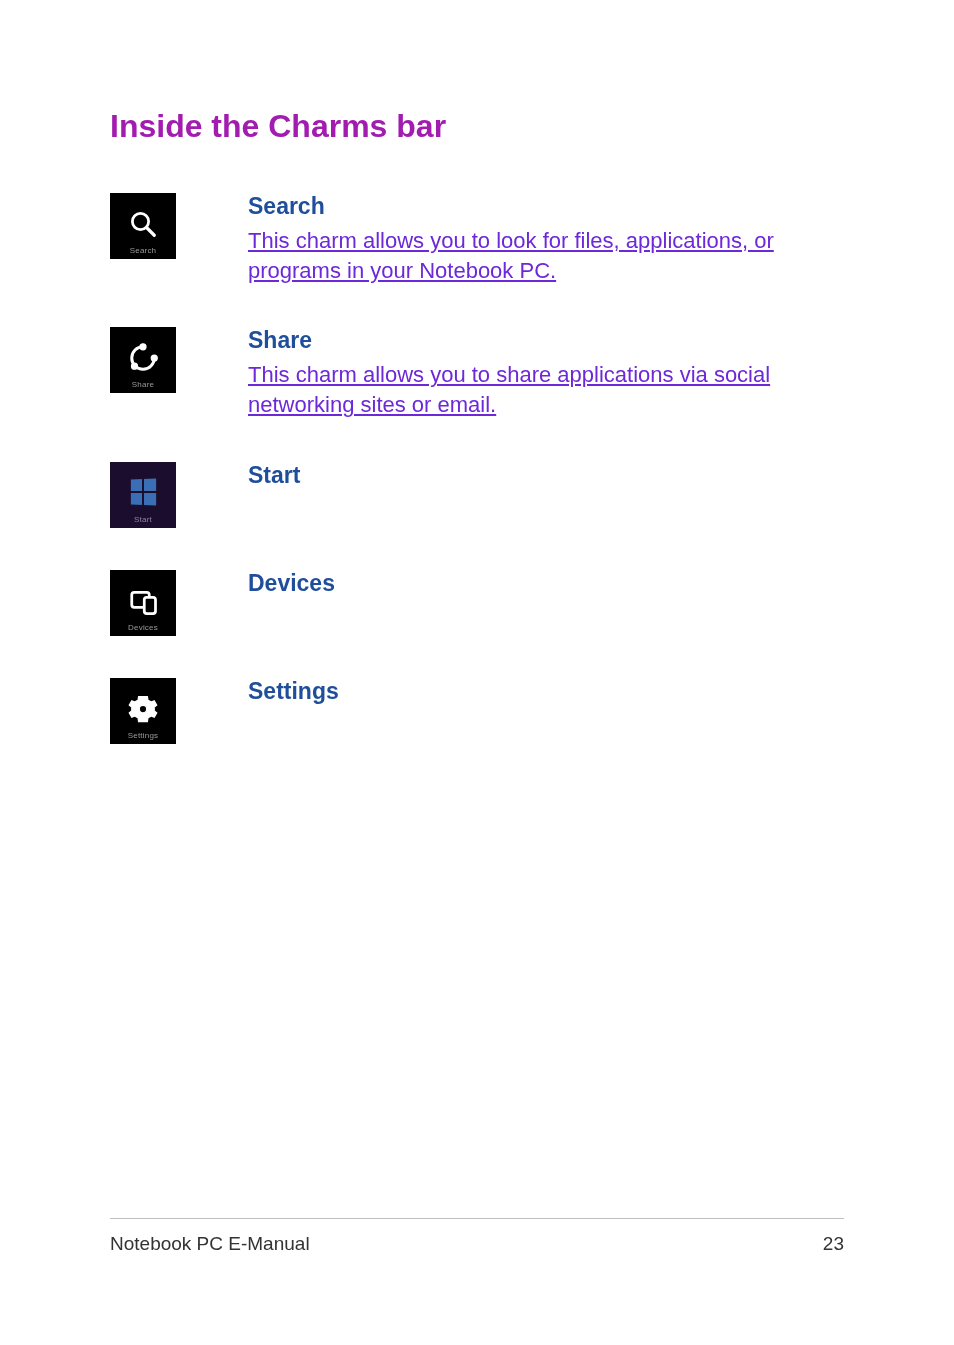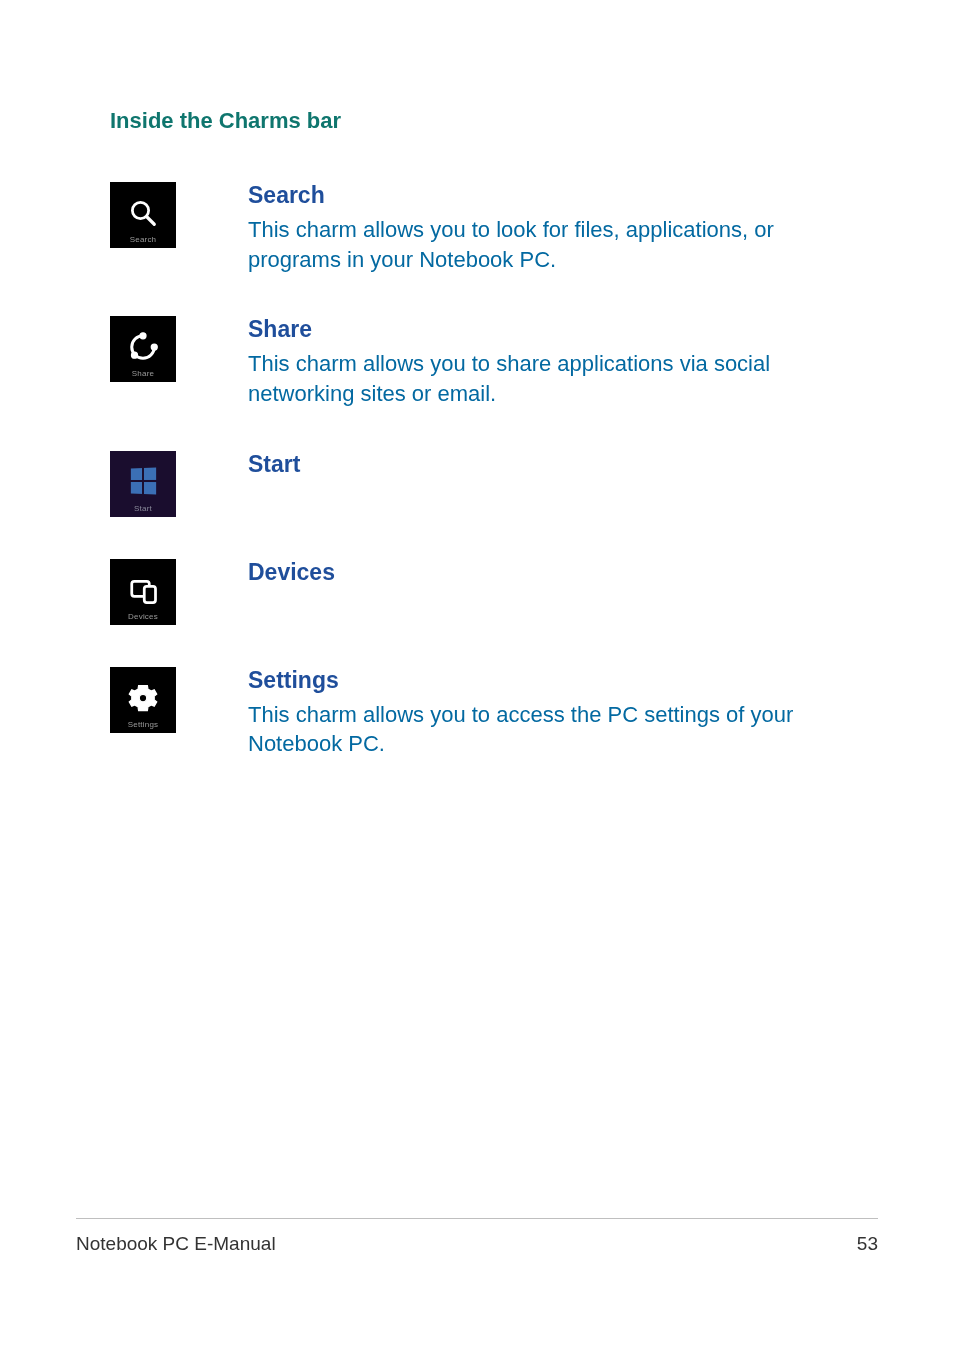--- a/index.html
+++ b/index.html
@@ -7,22 +7,22 @@
   body {
     background: #ffffff;
     font-family: "Segoe UI", "Myriad Pro", Arial, sans-serif;
     color: #222;
     position: relative;
   }
   .page {
     padding: 108px 110px 0 110px;
   }
   .section-title {
-    color: #0f766e;
-    font-size: 22px;
+    color: #a21caf;
+    font-size: 32px;
     font-weight: 700;
     margin-bottom: 48px;
   }
   .charm-row {
     display: flex;
     align-items: flex-start;
     margin-bottom: 42px;
   }
   .charm-tile {
     width: 66px;
@@ -58,39 +58,40 @@
   .charm-text { flex: 1; }
   .charm-heading {
     color: #1f4e9b;
     font-size: 23px;
     font-weight: 700;
     margin-bottom: 6px;
   }
   .charm-desc {
     font-size: 22px;
     line-height: 1.35;
-    color: #0369a1;
+    color: #6d28d9;
+    text-decoration: underline;
   }
   .start-logo {
     width: 26px;
     height: 26px;
     display: grid;
     grid-template-columns: 12px 12px;
     grid-template-rows: 12px 12px;
     gap: 2px;
     transform: perspective(80px) rotateY(-14deg);
     margin-top: -6px;
   }
   .start-logo div { background: #3b6fb5; }
   .footer {
     position: absolute;
     left: 0;
     right: 0;
     bottom: 90px;
-    padding: 0 76px;
+    padding: 0 110px;
   }
   .footer-rule {
     border: none;
     border-top: 1px solid #bfbfbf;
     margin-bottom: 14px;
   }
   .footer-line {
     display: flex;
     justify-content: space-between;
     align-items: baseline;
@@ -177,25 +178,24 @@
       <span>
         <svg viewBox="0 0 24 24">
             <path d="M12 8a4 4 0 1 0 0 8 4 4 0 0 0 0-8zm9 4a8.9 8.9 0 0 0-.12-1.45l2.1-1.64-2-3.46-2.48 1a8.9 8.9 0 0 0-2.5-1.45L15.5 2h-7l-.5 2.99a8.9 8.9 0 0 0-2.5 1.45l-2.48-1-2 3.46 2.1 1.64A8.9 8.9 0 0 0 3 12c0 .49.04.97.12 1.45l-2.1 1.64 2 3.46 2.48-1a8.9 8.9 0 0 0 2.5 1.45L8.5 22h7l.5-2.99a8.9 8.9 0 0 0 2.5-1.45l2.48 1 2-3.46-2.1-1.64c.08-.48.12-.96.12-1.45z" fill="#fff"></path>
             <circle cx="12" cy="12" r="3" fill="#000"></circle>
           </svg>
       </span>
       <span class="tile-label">Settings</span>
     </div>
     <div class="charm-text">
       <div class="charm-heading">Settings</div>
-      <div class="charm-desc">This charm allows you to access the PC settings of your Notebook PC.</div>
     </div>
   </div>
 
 </div>
 
 <div class="footer">
   <hr class="footer-rule">
   <div class="footer-line">
     <span>Notebook PC E-Manual</span>
-    <span class="footer-page">53</span>
+    <span class="footer-page">23</span>
   </div>
 </div>
 
 </body></html>

